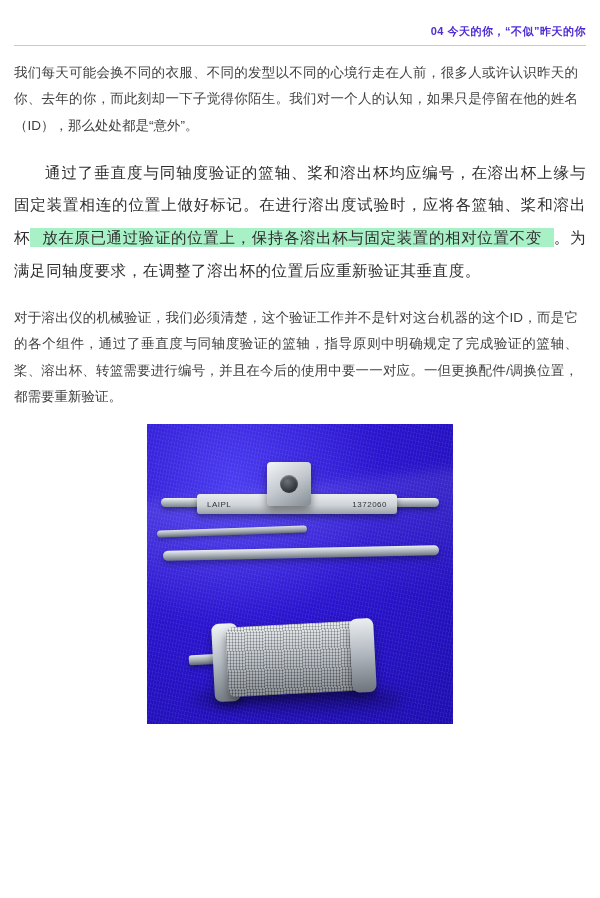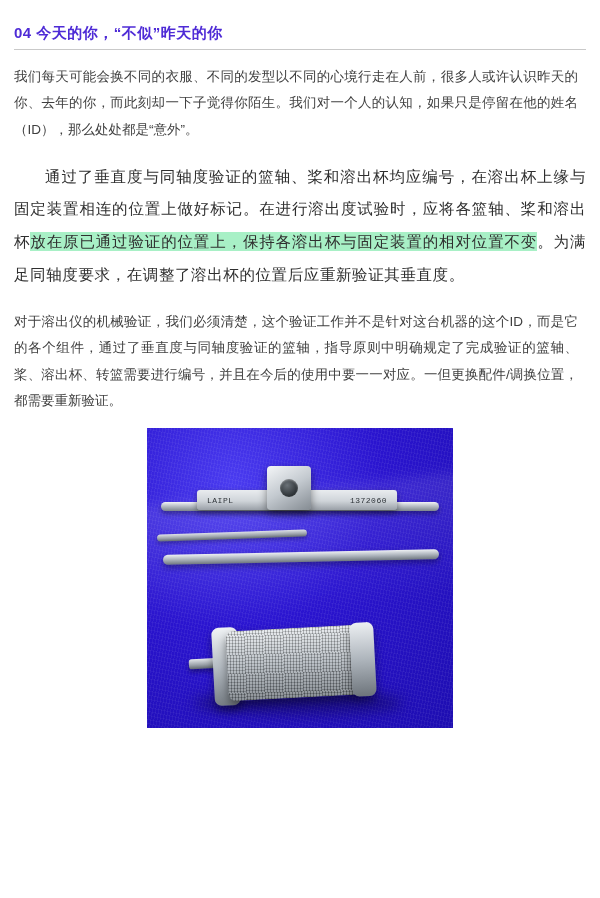--- a/index.html
+++ b/index.html
@@ -15,24 +15,24 @@
     overflow: hidden;
   }
   .page {
     width: 600px;
     height: 898px;
     box-sizing: border-box;
     padding: 18px 14px 0 14px;
     position: relative;
   }
   .section-title {
-    text-align: left;
+    text-align: right;
     color: #4e2bd6;
     font-weight: bold;
-    font-size: 15px;
+    font-size: 11px;
     letter-spacing: 0.5px;
     margin: 6px 0 4px 0;
   }
   .title-rule {
     width: 100%;
     height: 1px;
     background: #c9c9c9;
     margin: 6px 0 14px 0;
   }
   p.body {
@@ -46,21 +46,21 @@
     font-size: 15.5px;
     line-height: 2.1;
     letter-spacing: 0.6px;
     margin: 18px 0 18px 0;
     color: #2f2f2f;
     text-align: justify;
     text-indent: 2em;
   }
   .hl {
     background: #a8f0c6;
-    padding: 1px 0;
+    padding: 1px 12px;
   }
   .figure {
     margin: 8px auto 0 auto;
     width: 306px;
   }
   .photo {
     position: relative;
     width: 306px;
     height: 300px;
     overflow: hidden;
@@ -113,32 +113,32 @@
     width: 150px;
     height: 7px;
     border-radius: 4px;
     background: linear-gradient(180deg, #dfe3e8 0%, #9aa1a9 60%, #646b72 100%);
     box-shadow: 0 2px 4px rgba(0,0,0,0.3);
     transform: rotate(-2deg);
   }
   .plate {
     position: absolute;
     left: 50px;
-    top: 62px;
+    top: 70px;
     width: 200px;
     height: 20px;
     background: linear-gradient(180deg, #e9ecef 0%, #cfd4d9 55%, #9aa0a7 100%);
     border-radius: 3px;
     box-shadow: 0 3px 6px rgba(0,0,0,0.4);
     display: flex;
     align-items: center;
     justify-content: space-between;
     padding: 0 10px;
     box-sizing: border-box;
-    font-family: Liberation Mono, monospace;
+    font-family: Liberation Sans, sans-serif;
     font-size: 8px;
     color: #2e3338;
     letter-spacing: 0.5px;
   }
   .hub {
     position: absolute;
     left: 120px;
     top: 38px;
     width: 44px;
     height: 44px;

